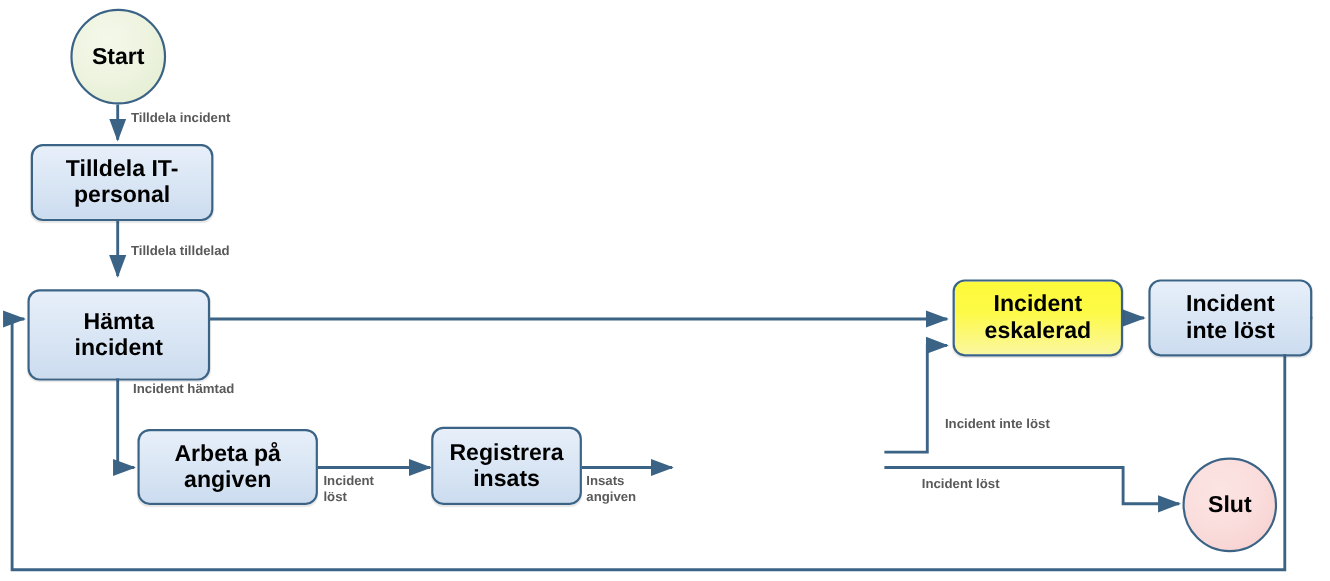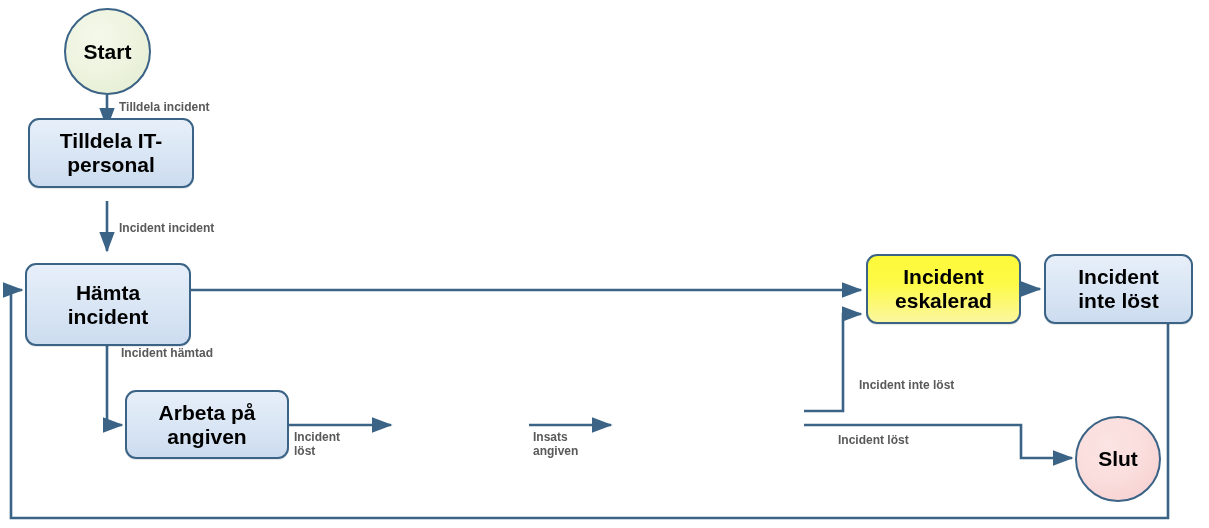--- a/index.html
+++ b/index.html
@@ -92,54 +92,58 @@
       <path d="M804,425 L1021,425 L1021,458 L1072,458"></path>
       <path d="M1021,289 L1040,289"></path>
       <path d="M1193,289 L1168,289 L1168,518 L11,518 L11,290 L22,290"></path>
     </g>
   </svg>
 
   <div class="node node-circle start" style="left:64px; top:8px; width:87px; height:87px;">
     <span>Start</span>
   </div>
 
-  <div class="node node-box" style="left:28px; top:118px; width:166px; height:70px;">
+  <div class="node node-box" style="left:28px; top:131px; width:166px; height:70px;">
     <span style="white-space:pre-line;">Tilldela IT-
 personal</span>
   </div>
 
   <div class="node node-box" style="left:25px; top:263px; width:166px; height:83px;">
     <span style="white-space:pre-line;">Hämta
 incident</span>
   </div>
 
   <div class="node node-box" style="left:125px; top:390px; width:164px; height:69px;">
     <span style="white-space:pre-line;">Arbeta på
 angiven</span>
   </div>
 
+  <div class="node node-box" style="left:392px; top:388px; width:137px; height:71px;">
+    <span style="white-space:pre-line;">Registrera
+insats</span>
+  </div>
 
 
   <div class="node node-box highlight" style="left:866px; top:254px; width:155px; height:70px;">
     <span style="white-space:pre-line;">Incident
 eskalerad</span>
   </div>
 
   <div class="node node-box" style="left:1044px; top:254px; width:149px; height:70px;">
     <span style="white-space:pre-line;">Incident
 inte löst</span>
   </div>
 
   <div class="node node-circle end" style="left:1075px; top:416px; width:86px; height:86px;">
     <span>Slut</span>
   </div>
 
   <div class="edge-label" style="left:119px; top:100px;">Tilldela incident</div>
 
-  <div class="edge-label" style="left:119px; top:221px;">Incident incident</div>
+  <div class="edge-label" style="left:119px; top:221px;">Tilldela tilldelad</div>
 
 
   <div class="edge-label" style="left:121px; top:346px;">Incident hämtad</div>
 
   <div class="edge-label" style="left:294px; top:430px;">Incident
 löst</div>
 
   <div class="edge-label" style="left:533px; top:430px;">Insats
 angiven</div>
 

